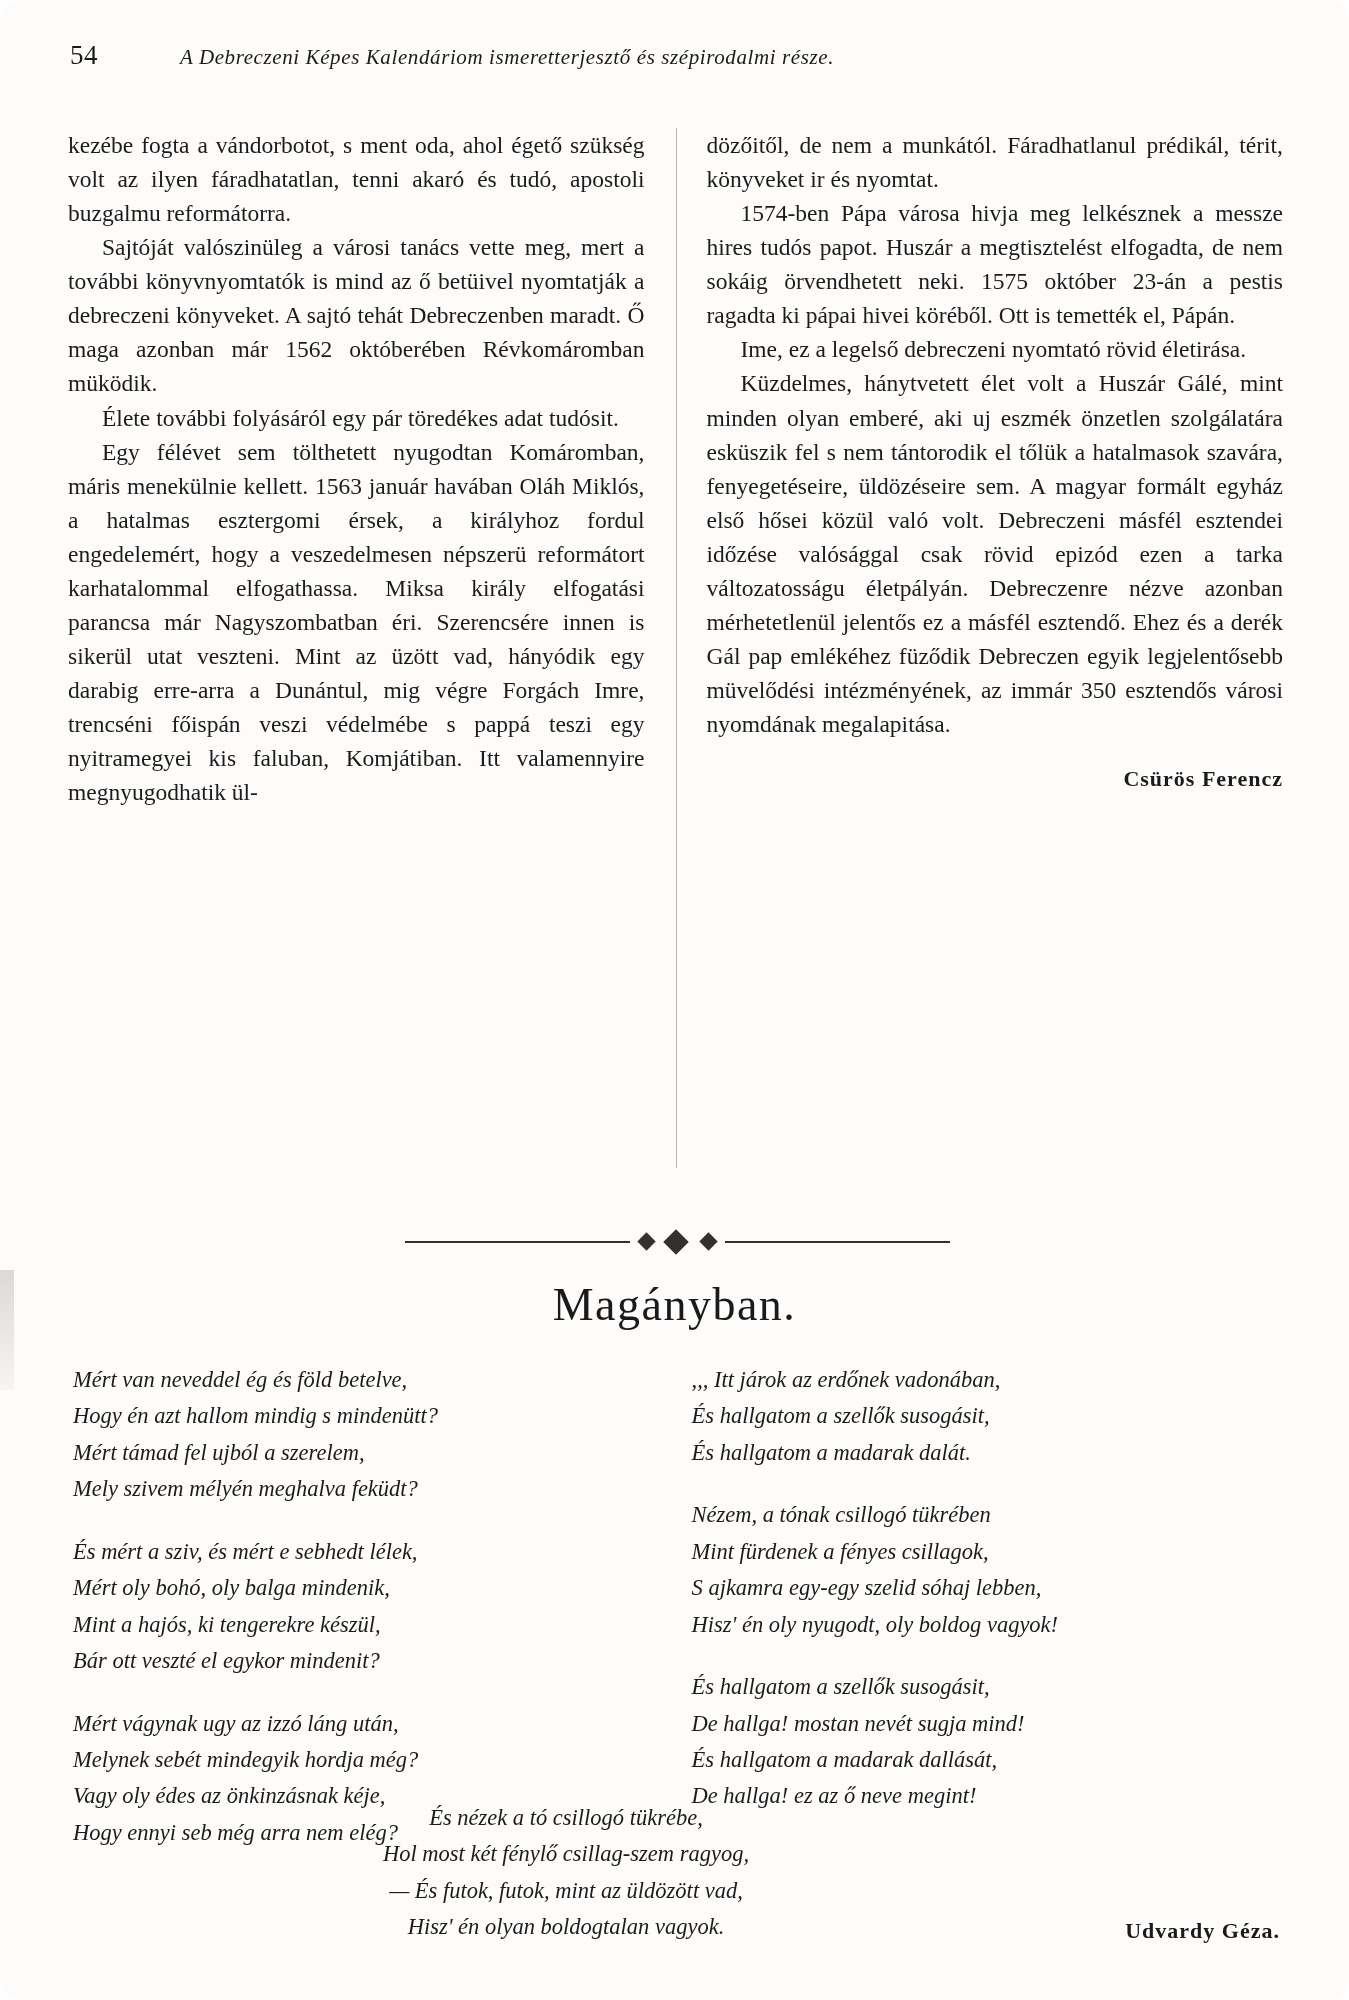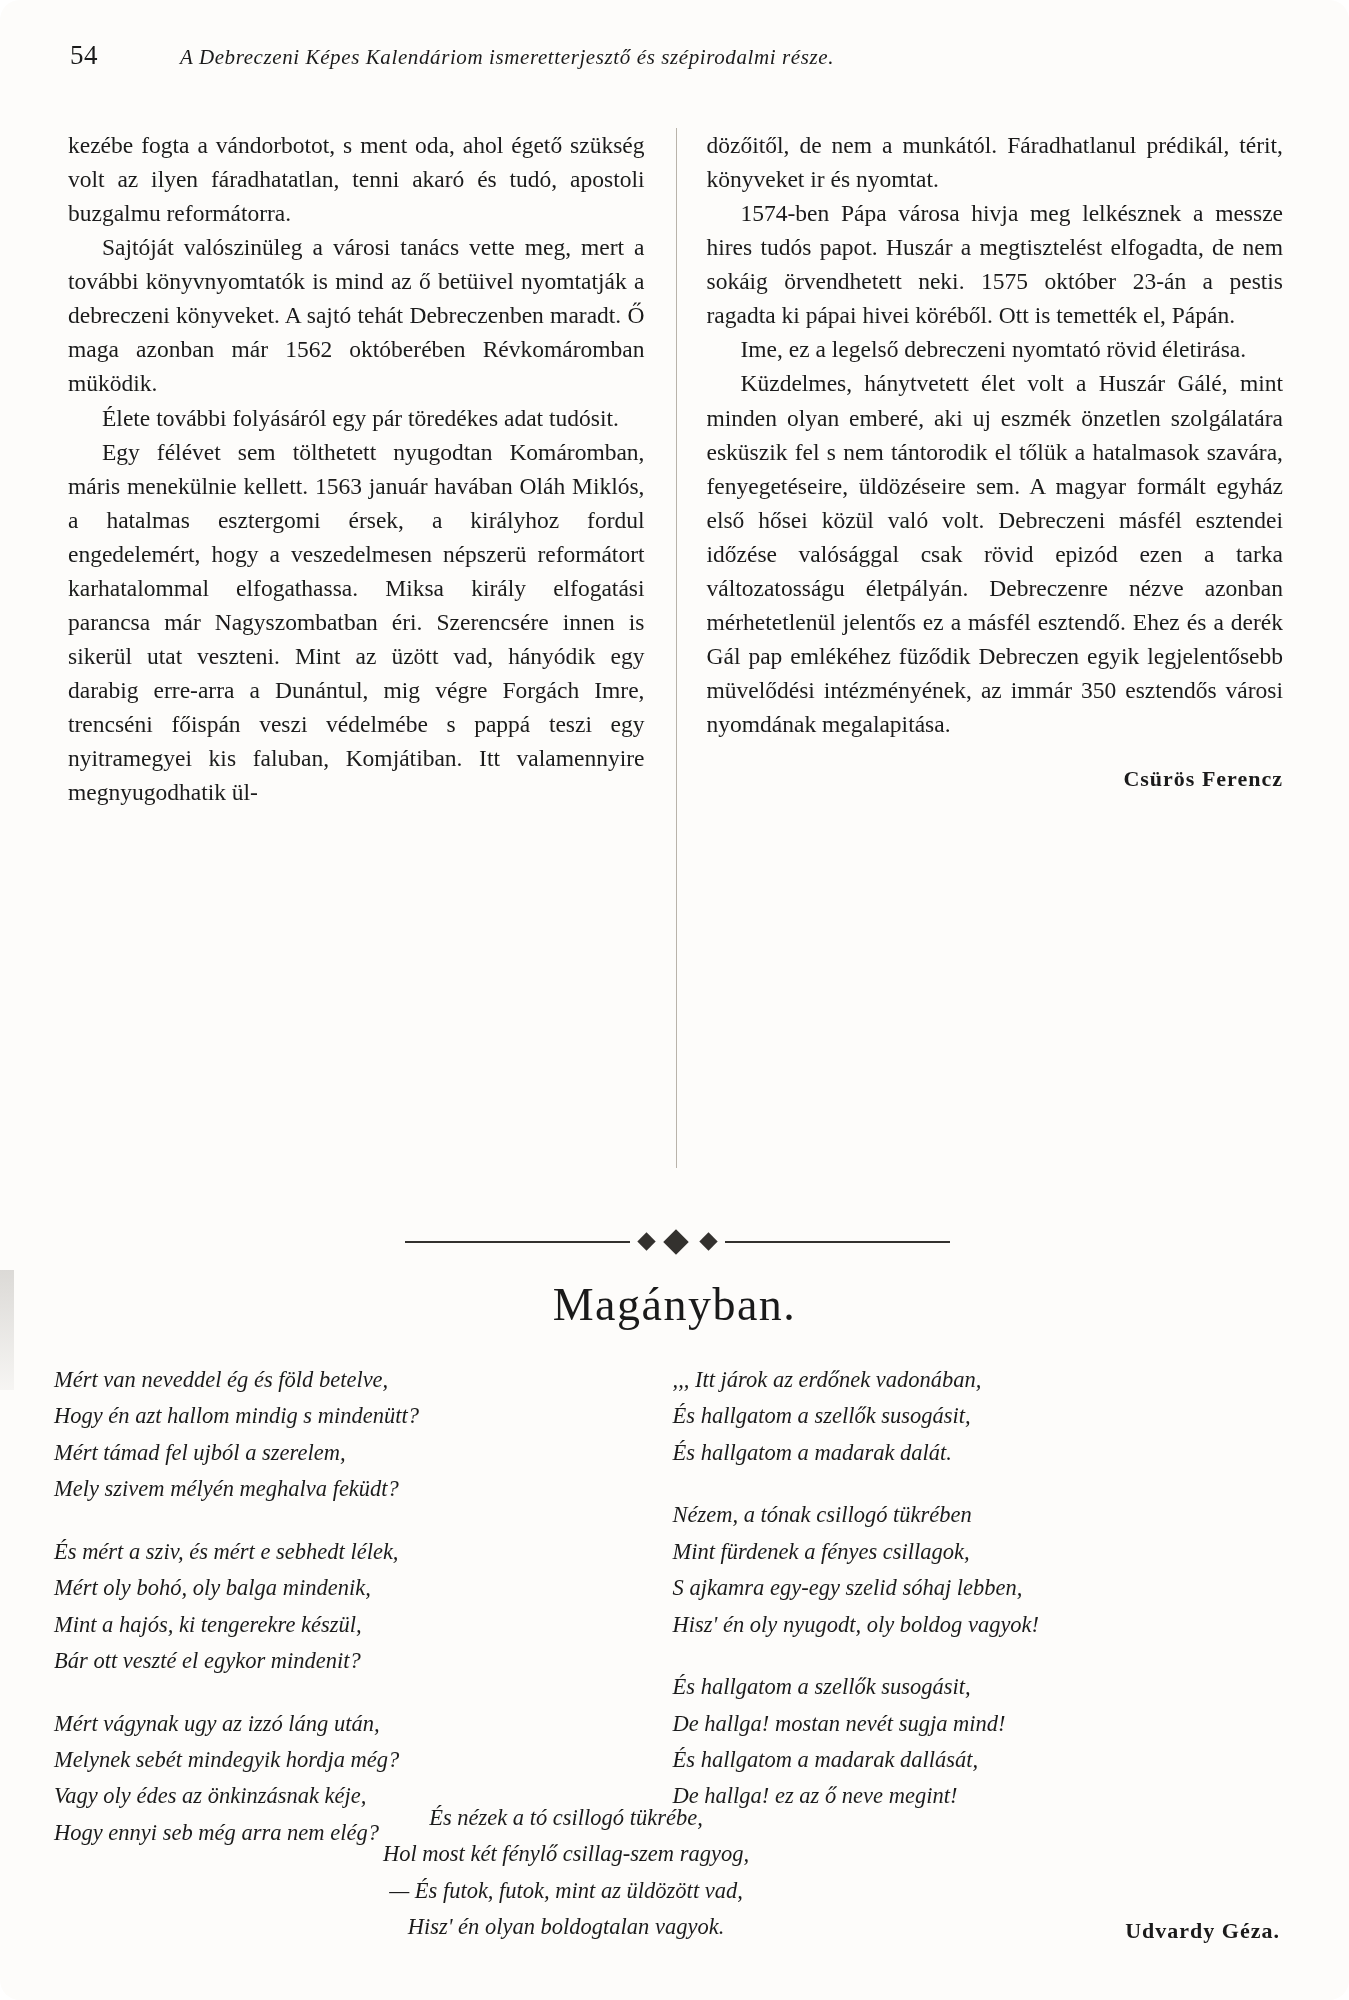--- a/index.html
+++ b/index.html
@@ -123,21 +123,21 @@
     width: 1349px;
     text-align: center;
     font-size: 46px;
     font-family: "Liberation Serif", serif;
     letter-spacing: 1.5px;
     color: #1a1a1a;
   }
   .poem-cols {
     position: absolute;
     top: 1362px;
-    left: 54px;
+    left: 73px;
     width: 1215px;
     display: flex;
   }
   .poem-col {
     width: 607px;
     font-style: italic;
     font-size: 22.5px;
     line-height: 1.62;
     color: #1b1b1b;
   }

